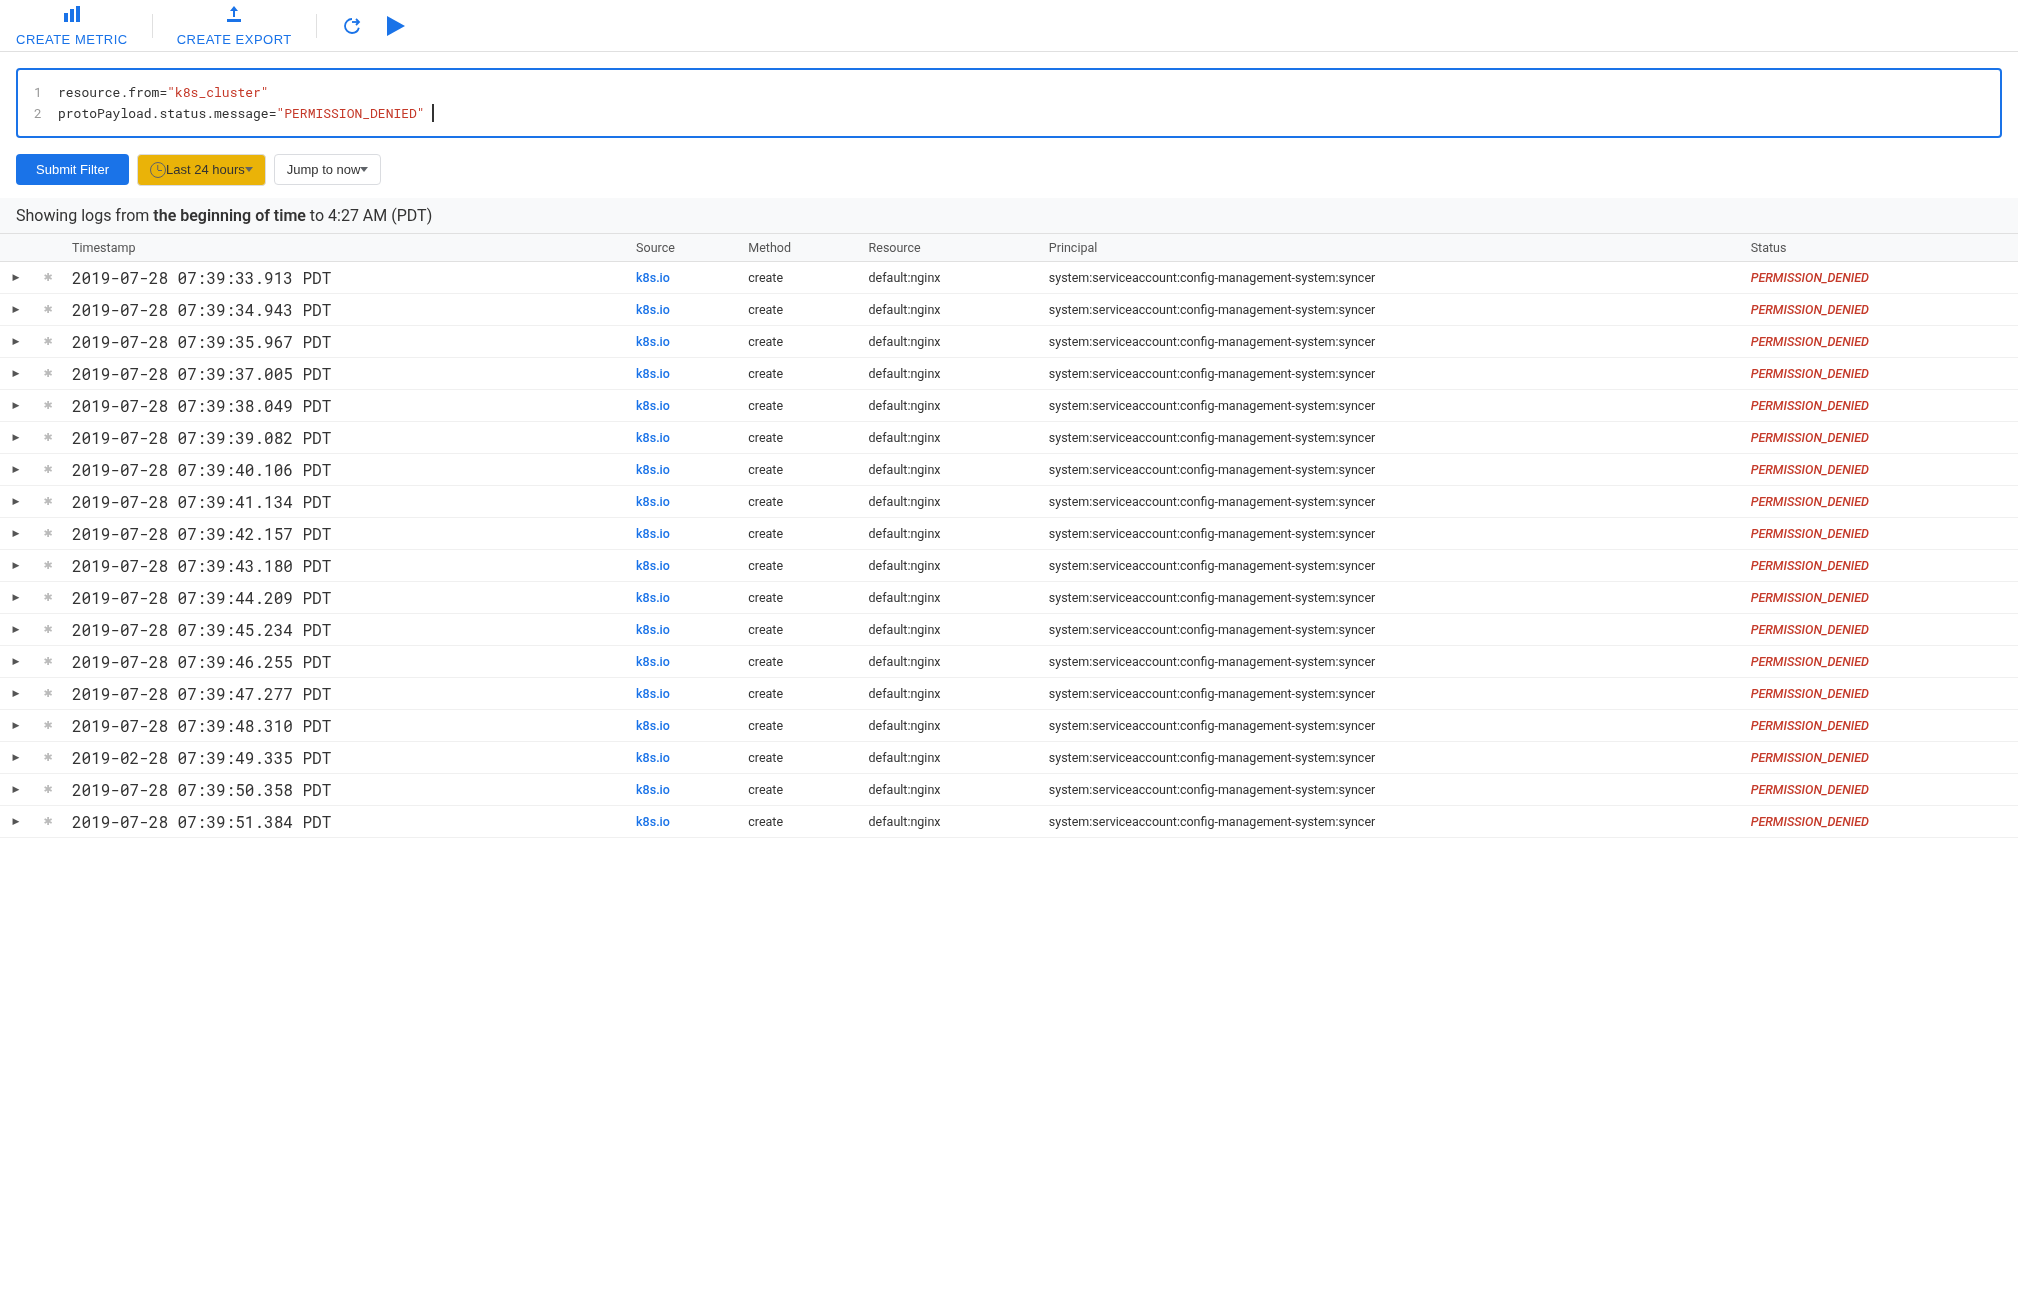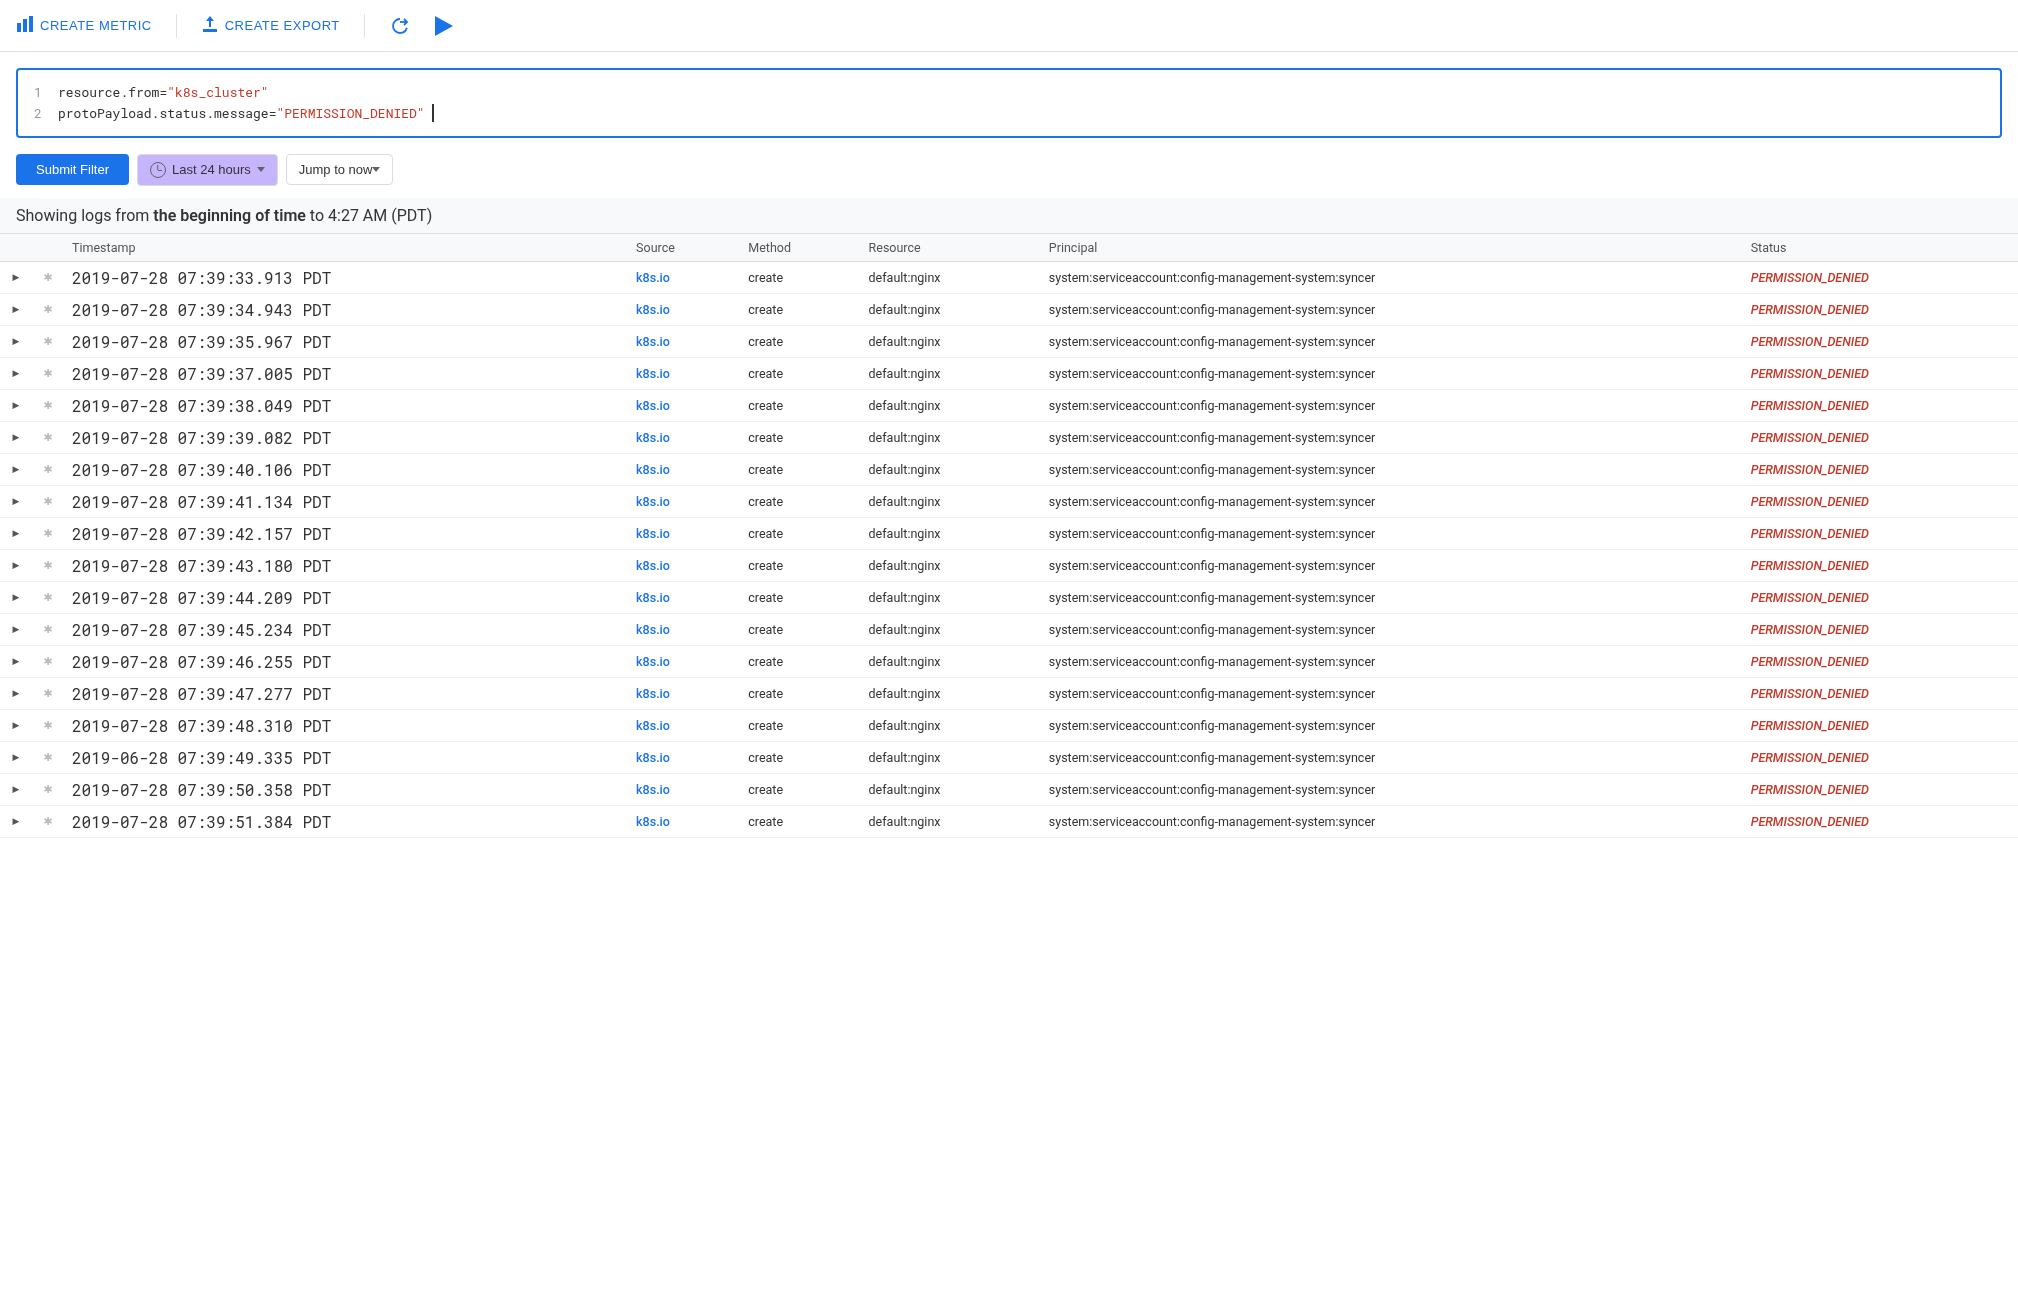--- a/index.html
+++ b/index.html
@@ -32,20 +32,21 @@
       align-items: center;
       gap: 6px;
       font-size: 13px;
       font-weight: 500;
       color: #1a73e8;
       background: none;
       border: none;
       cursor: pointer;
       text-transform: uppercase;
       letter-spacing: 0.5px;
+      flex-direction: column;
     }
 
     .separator-v {
       width: 1px;
       height: 24px;
       background: #e0e0e0;
     }
 
     .refresh-icon {
       width: 22px;
@@ -120,25 +121,24 @@
       border-radius: 4px;
       padding: 8px 20px;
       font-size: 13px;
       font-weight: 500;
       cursor: pointer;
     }
 
     .time-btn {
       display: flex;
       align-items: center;
-      gap: 6px;
       border: 1px solid #dadce0;
       border-radius: 4px;
       padding: 7px 12px;
-      background: #c4b5fd;
+      background: #eab308;
       font-size: 13px;
       cursor: pointer;
       color: #333;
     }
 
     .time-btn .clock-icon {
       width: 16px;
       height: 16px;
       border: 1.5px solid #5f6368;
       border-radius: 50%;
@@ -587,21 +587,21 @@
         <td class="principal-col">system:serviceaccount:config-management-system:syncer</td>
         <td class="status-col">PERMISSION_DENIED</td>
       </tr>
       <tr>
         <td>
           <span class="expand-arrow"></span>
         </td>
         <td>
           <span class="pin-icon">✱</span>
         </td>
-        <td class="timestamp-col">2019-06-28 07:39:49.335 PDT</td>
+        <td class="timestamp-col">2019-02-28 07:39:49.335 PDT</td>
         <td class="source-col">k8s.io</td>
         <td class="method-col">create</td>
         <td class="resource-col">default:nginx</td>
         <td class="principal-col">system:serviceaccount:config-management-system:syncer</td>
         <td class="status-col">PERMISSION_DENIED</td>
       </tr>
       <tr>
         <td>
           <span class="expand-arrow"></span>
         </td>

